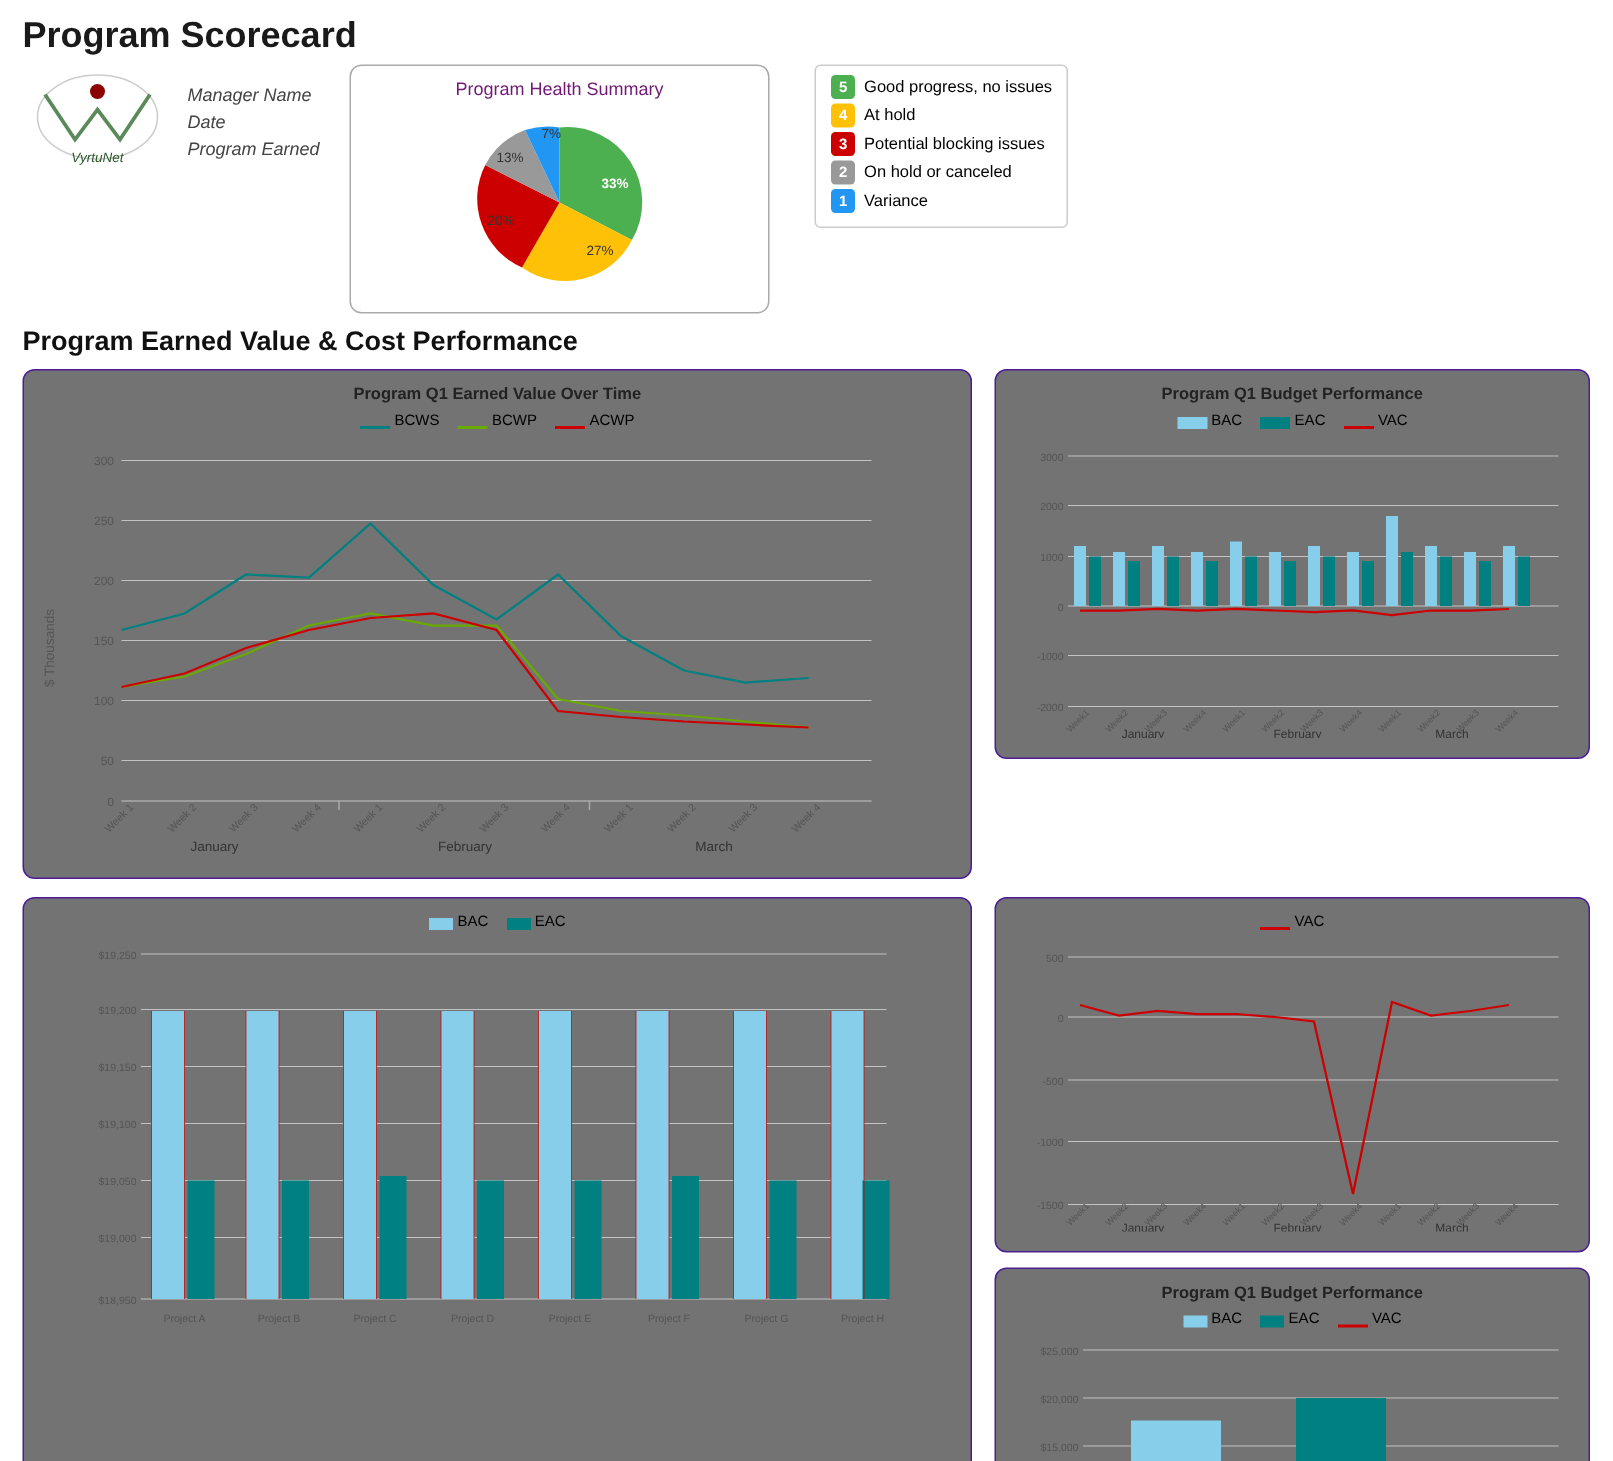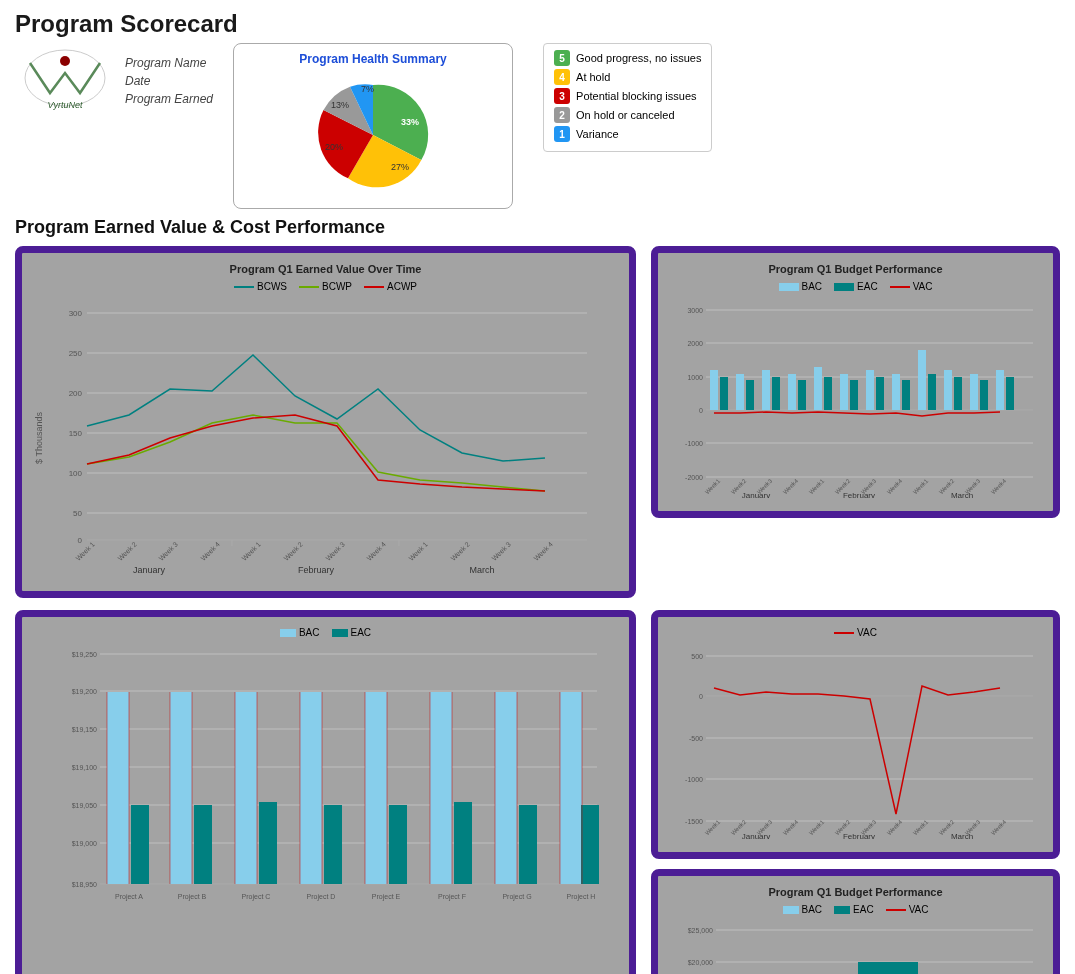--- a/index.html
+++ b/index.html
@@ -44,24 +44,24 @@
     .health-summary-box {
       border: 1px solid #aaa;
       border-radius: 8px;
       padding: 8px 15px;
       flex: 0 0 280px;
       display: flex;
       flex-direction: column;
       align-items: center;
     }
     .health-summary-title {
-      font-weight: bold;
+      font-weight: normal;
       font-size: 12px;
       margin-bottom: 4px;
-      color: #1d4ed8;
+      color: #701a75;
     }
     .health-content {
       display: flex;
       align-items: center;
       gap: 10px;
     }
     .legend-box {
       border: 1px solid #ccc;
       border-radius: 4px;
       padding: 6px 10px;
@@ -90,42 +90,42 @@
       font-size: 18px;
       margin-bottom: 8px;
       color: #111;
     }
     .charts-row {
       display: flex;
       gap: 15px;
       margin-bottom: 12px;
     }
     .chart-box {
-      border: 7px solid #4c1d95;
+      border: 1px solid #4c1d95;
       border-radius: 8px;
       padding: 10px;
-      background: #a3a3a3;
+      background: #737373;
     }
     .chart-title {
       text-align: center;
       font-weight: bold;
       font-size: 11px;
       margin-bottom: 6px;
       color: #222;
     }
     .chart-legend {
       display: flex;
       justify-content: center;
       gap: 12px;
       margin-bottom: 6px;
       font-size: 10px;
     }
     .legend-line {
       display: flex;
-      align-items: center;
+      align-items: flex-end;
       gap: 3px;
     }
     .legend-dash {
       width: 20px;
       height: 2px;
     }
     
     .bottom-charts {
       display: flex;
       gap: 15px;
@@ -154,21 +154,21 @@
 
     <svg class="logo" viewBox="0 0 100 70">
 
       <ellipse cx="50" cy="35" rx="40" ry="28" fill="none" stroke="#ccc" stroke-width="1"></ellipse>
 
       <path d="M15 20 L35 50 L50 30 L65 50 L85 20" fill="none" stroke="#5a8a5a" stroke-width="2.5"></path>
       <circle cx="50" cy="18" r="5" fill="#8B0000"></circle>
       <text x="50" y="65" text-anchor="middle" font-family="Arial" font-size="9" fill="#2a5a2a" font-style="italic">VyrtuNet</text>
     </svg>
     <div class="program-info">
-      <span>Program Name</span>
+      <span>Manager Name</span>
       <span>Date</span>
       <span>Program Earned</span>
     </div>
   </div>
 
   <div class="health-summary-box">
     <div class="health-summary-title">Program Health Summary</div>
     <div class="health-content">
 
       <svg width="140" height="130" viewBox="0 0 140 130">

